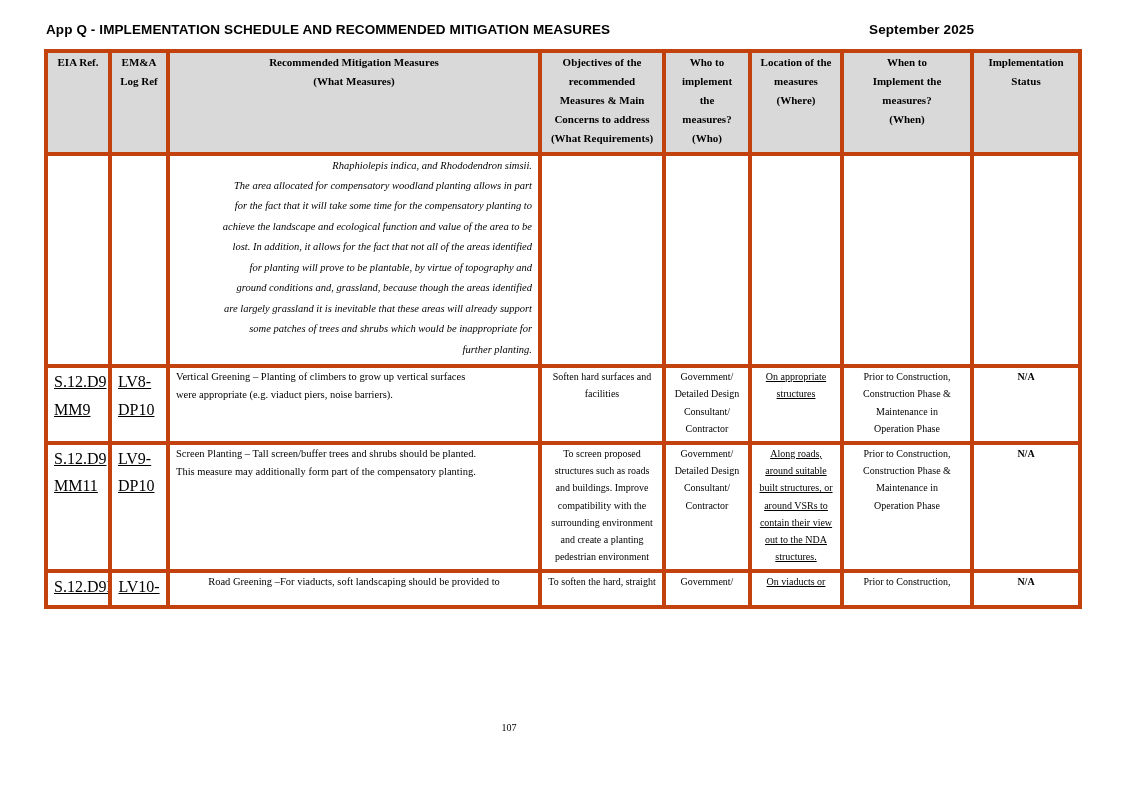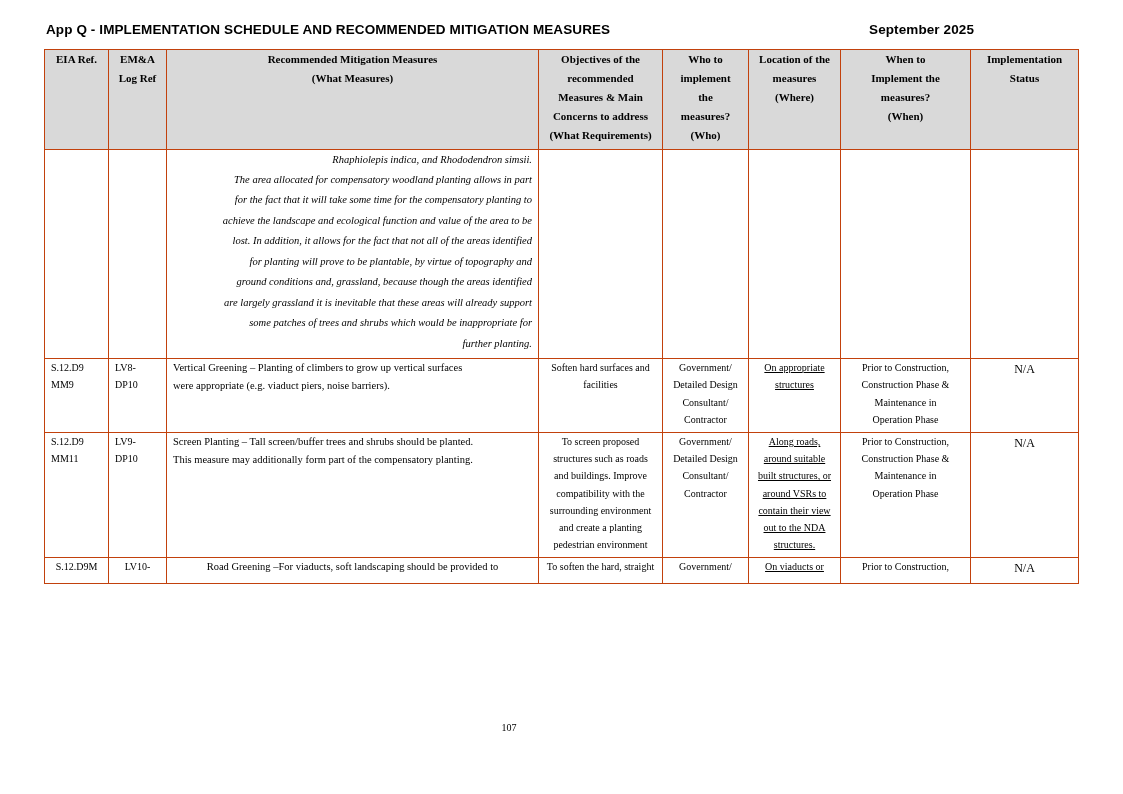--- a/index.html
+++ b/index.html
@@ -39,21 +39,21 @@
   .header .date {
     letter-spacing: 0.1px;
   }
   table.matrix {
     border-collapse: collapse;
     width: 1034px;
     table-layout: fixed;
     font-size: 10.5px;
   }
   table.matrix td, table.matrix th {
-    border: 1px solid #c2410c;
+    border: 4px solid #c2410c;
     vertical-align: top;
     padding: 0 6px 4px 6px;
     line-height: 1.72;
   }
   thead th {
     background: #d9d9d9;
     text-align: center;
     font-weight: bold;
     font-size: 11px;
     vertical-align: top;
@@ -64,32 +64,33 @@
   col.c2 { width: 58px; }
   col.c3 { width: 372px; }
   col.c4 { width: 124px; }
   col.c5 { width: 86px; }
   col.c6 { width: 92px; }
   col.c7 { width: 130px; }
   col.c8 { width: 108px; }
 
   td.col-eia, td.col-log {
     text-align: left;
-    font-size: 10px;
+    font-size: 16px;
     padding-left: 7px;
+    text-decoration: underline;
   }
   td.col-meas {
     text-align: left;
     padding-left: 9px;
   }
   td.col-obj, td.col-who, td.col-loc, td.col-when, td.col-status {
     text-align: center;
     font-size: 10px;
   }
-  td.col-status { font-size: 12px; }
+  td.col-status { font-size: 10px; font-weight: bold; }
   .italic-block {
     font-style: italic;
     font-size: 10.5px;
     line-height: 1.95;
   }
   .italic-block div { white-space: normal; text-align: right; }
   .uline {
     text-decoration: underline;
   }
   .line { display: block; }

